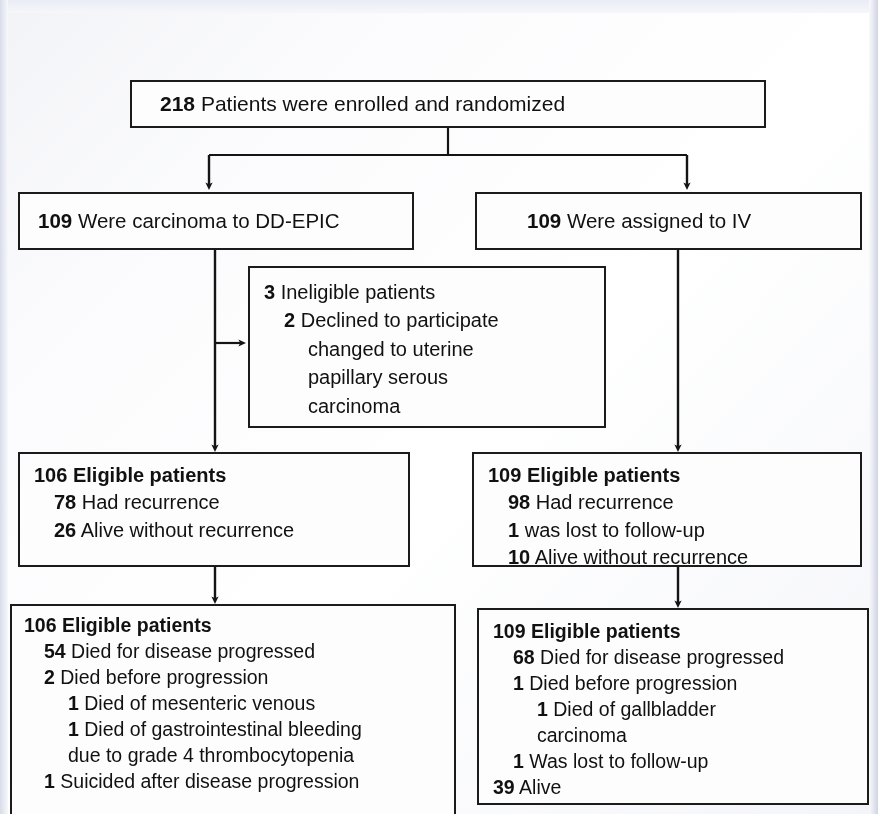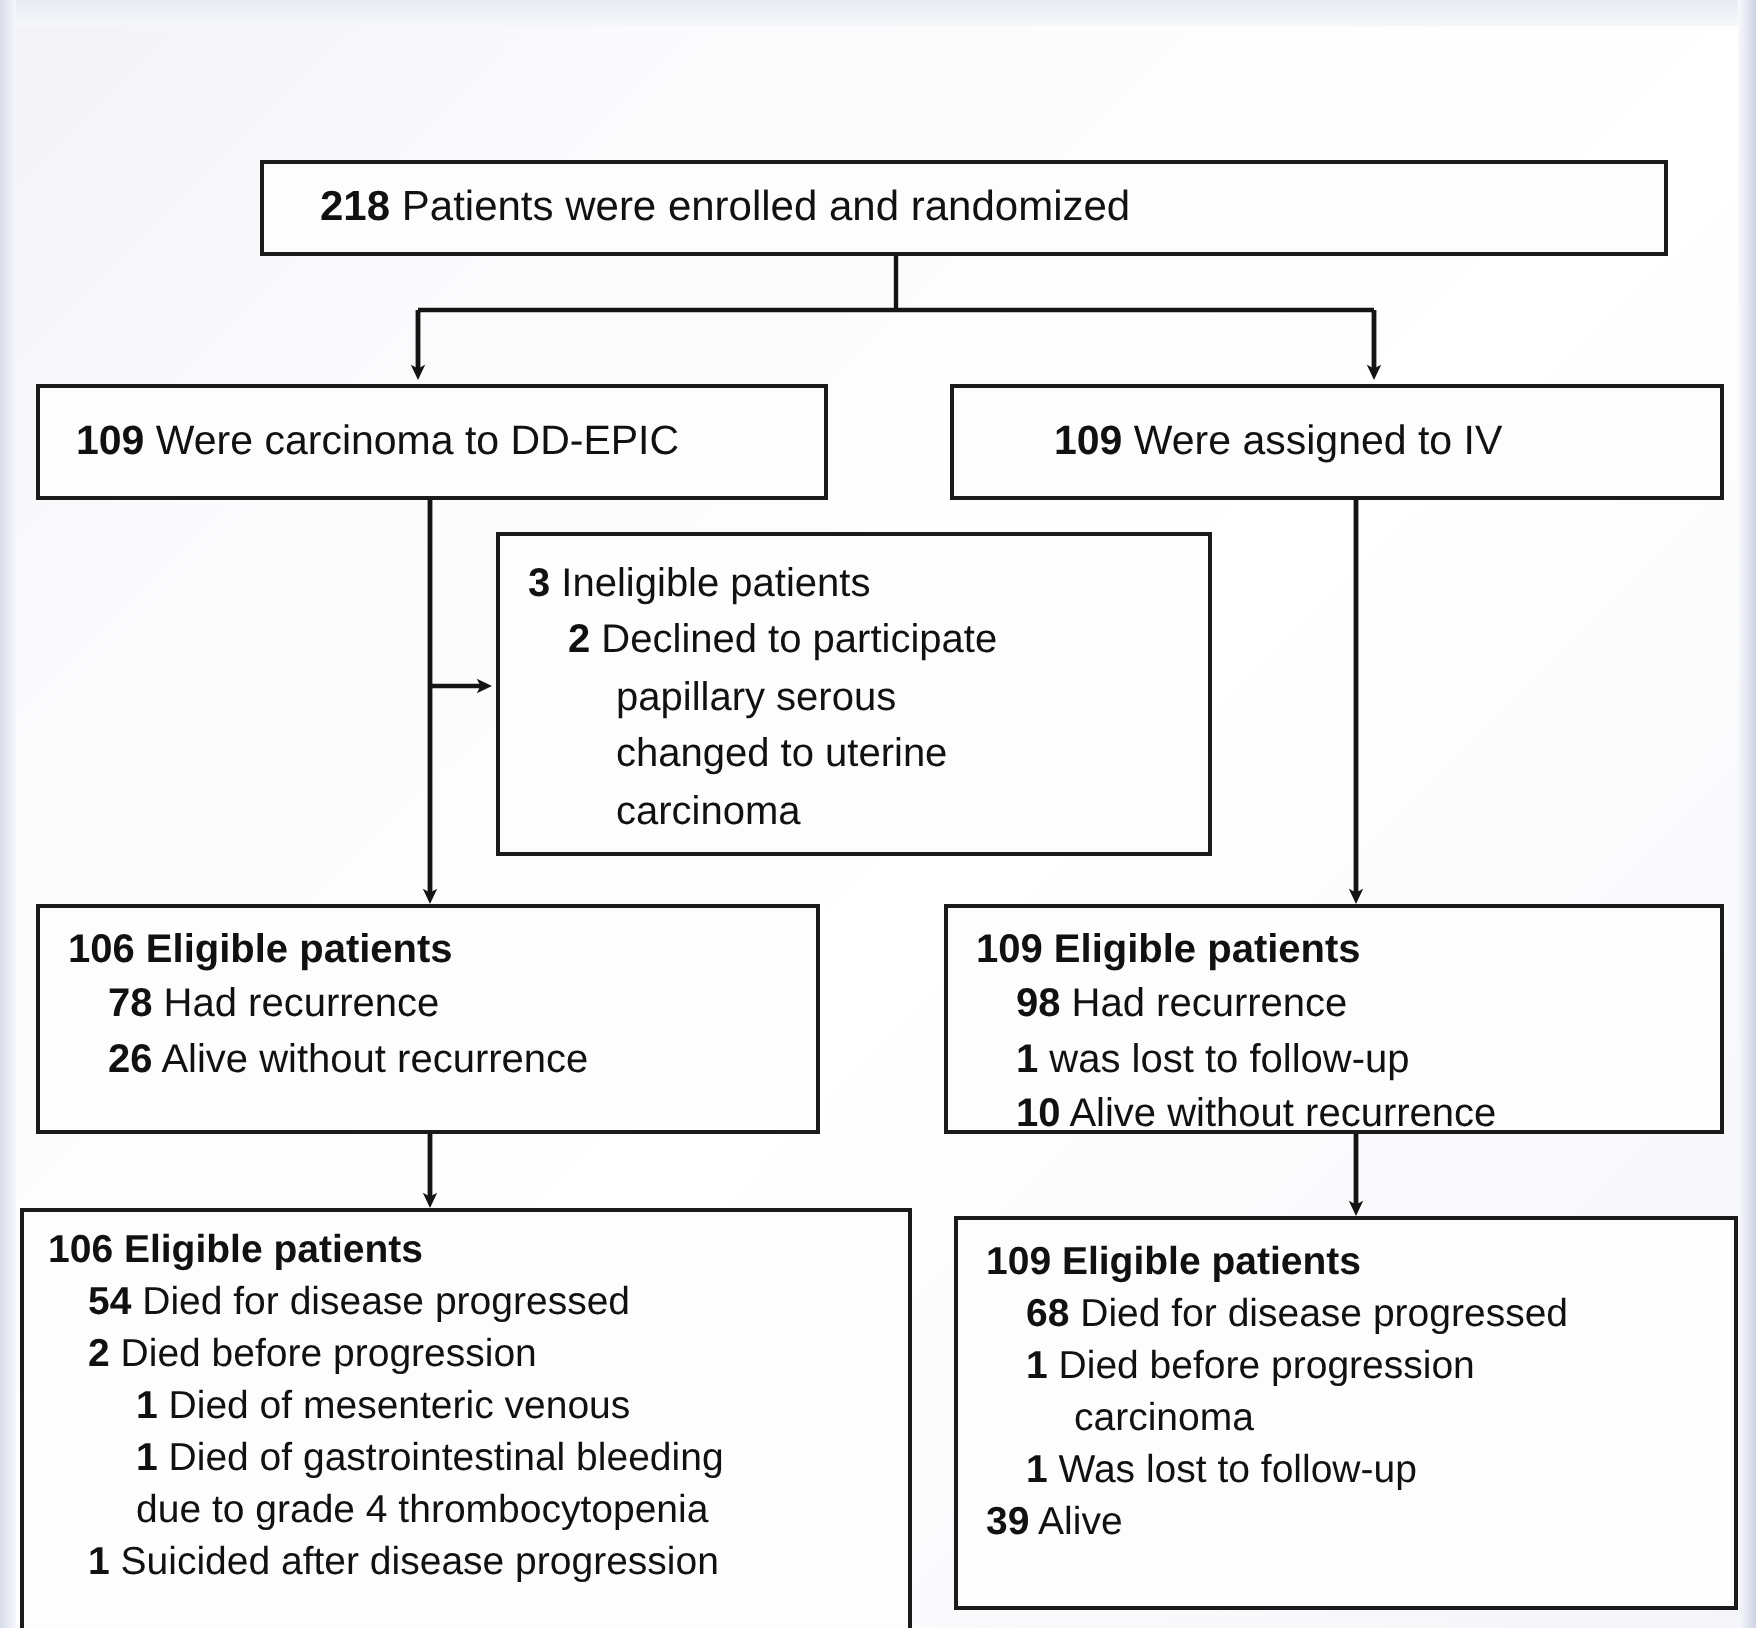--- a/index.html
+++ b/index.html
@@ -85,21 +85,21 @@
     white-space: pre;
   }
   .box-line.bold {
     font-weight: bold;
   }
 
   
   #box-enrolled {
     left: 130px;
     top: 80px;
-    width: 704px;
+    width: 636px;
     height: 48px;
     justify-content: center;
     padding-left: 28px;
   }
   #box-enrolled .box-line { font-size: 21px; }
 
   #box-assigned-left {
     left: 18px;
     top: 192px;
     width: 396px;
@@ -224,22 +224,22 @@
       <div class="box-line" style="padding-left: 0px;"><span style="font-weight: bold;">109</span><span style="font-weight: normal;"> Were carcinoma to DD-EPIC</span></div>
     </div>
 
   <div class="flow-box" id="box-assigned-right">
       <div class="box-line" style="padding-left: 0px;"><span style="font-weight: bold;">109</span><span style="font-weight: normal;"> Were assigned to IV</span></div>
     </div>
 
   <div class="flow-box" id="box-ineligible">
       <div class="box-line" style="padding-left: 0px;"><span style="font-weight: bold;">3</span><span style="font-weight: normal;"> Ineligible patients</span></div>
       <div class="box-line" style="padding-left: 20px;"><span style="font-weight: bold;">2</span><span style="font-weight: normal;"> Declined to participate</span></div>
+      <div class="box-line" style="padding-left: 44px;"><span style="font-weight: bold;"></span><span style="font-weight: normal;">changed to uterine</span></div>
       <div class="box-line" style="padding-left: 44px;"><span style="font-weight: bold;"></span><span style="font-weight: normal;">papillary serous</span></div>
-      <div class="box-line" style="padding-left: 44px;"><span style="font-weight: bold;"></span><span style="font-weight: normal;">changed to uterine</span></div>
       <div class="box-line" style="padding-left: 44px;"><span style="font-weight: bold;"></span><span style="font-weight: normal;">carcinoma</span></div>
     </div>
 
   <div class="flow-box" id="box-eligible-left">
       <div class="box-line bold" style="padding-left: 0px;"><span style="font-weight: bold;">106</span><span style="font-weight: bold;"> Eligible patients</span></div>
       <div class="box-line" style="padding-left: 20px;"><span style="font-weight: bold;">78</span><span style="font-weight: normal;"> Had recurrence</span></div>
       <div class="box-line" style="padding-left: 20px;"><span style="font-weight: bold;">26</span><span style="font-weight: normal;"> Alive without recurrence</span></div>
     </div>
 
   <div class="flow-box" id="box-eligible-right">
@@ -256,18 +256,19 @@
       <div class="box-line" style="padding-left: 44px;"><span style="font-weight: bold;">1</span><span style="font-weight: normal;"> Died of mesenteric venous</span></div>
       <div class="box-line" style="padding-left: 44px;"><span style="font-weight: bold;">1</span><span style="font-weight: normal;"> Died of gastrointestinal bleeding</span></div>
       <div class="box-line" style="padding-left: 44px;"><span style="font-weight: bold;"></span><span style="font-weight: normal;">due to grade 4 thrombocytopenia</span></div>
       <div class="box-line" style="padding-left: 20px;"><span style="font-weight: bold;">1</span><span style="font-weight: normal;"> Suicided after disease progression</span></div>
     </div>
 
   <div class="flow-box" id="box-outcome-right">
       <div class="box-line bold" style="padding-left: 0px;"><span style="font-weight: bold;">109</span><span style="font-weight: bold;"> Eligible patients</span></div>
       <div class="box-line" style="padding-left: 20px;"><span style="font-weight: bold;">68</span><span style="font-weight: normal;"> Died for disease progressed</span></div>
       <div class="box-line" style="padding-left: 20px;"><span style="font-weight: bold;">1</span><span style="font-weight: normal;"> Died before progression</span></div>
+      <div class="box-line" style="padding-left: 44px;"><span style="font-weight: bold;">1</span><span style="font-weight: normal;"> Died of gallbladder</span></div>
       <div class="box-line" style="padding-left: 44px;"><span style="font-weight: bold;"></span><span style="font-weight: normal;">carcinoma</span></div>
       <div class="box-line" style="padding-left: 20px;"><span style="font-weight: bold;">1</span><span style="font-weight: normal;"> Was lost to follow-up</span></div>
       <div class="box-line" style="padding-left: 0px;"><span style="font-weight: bold;">39</span><span style="font-weight: normal; margin-top: 31px;"> Alive</span></div>
     </div>
 
 </div>
 
 </body></html>

